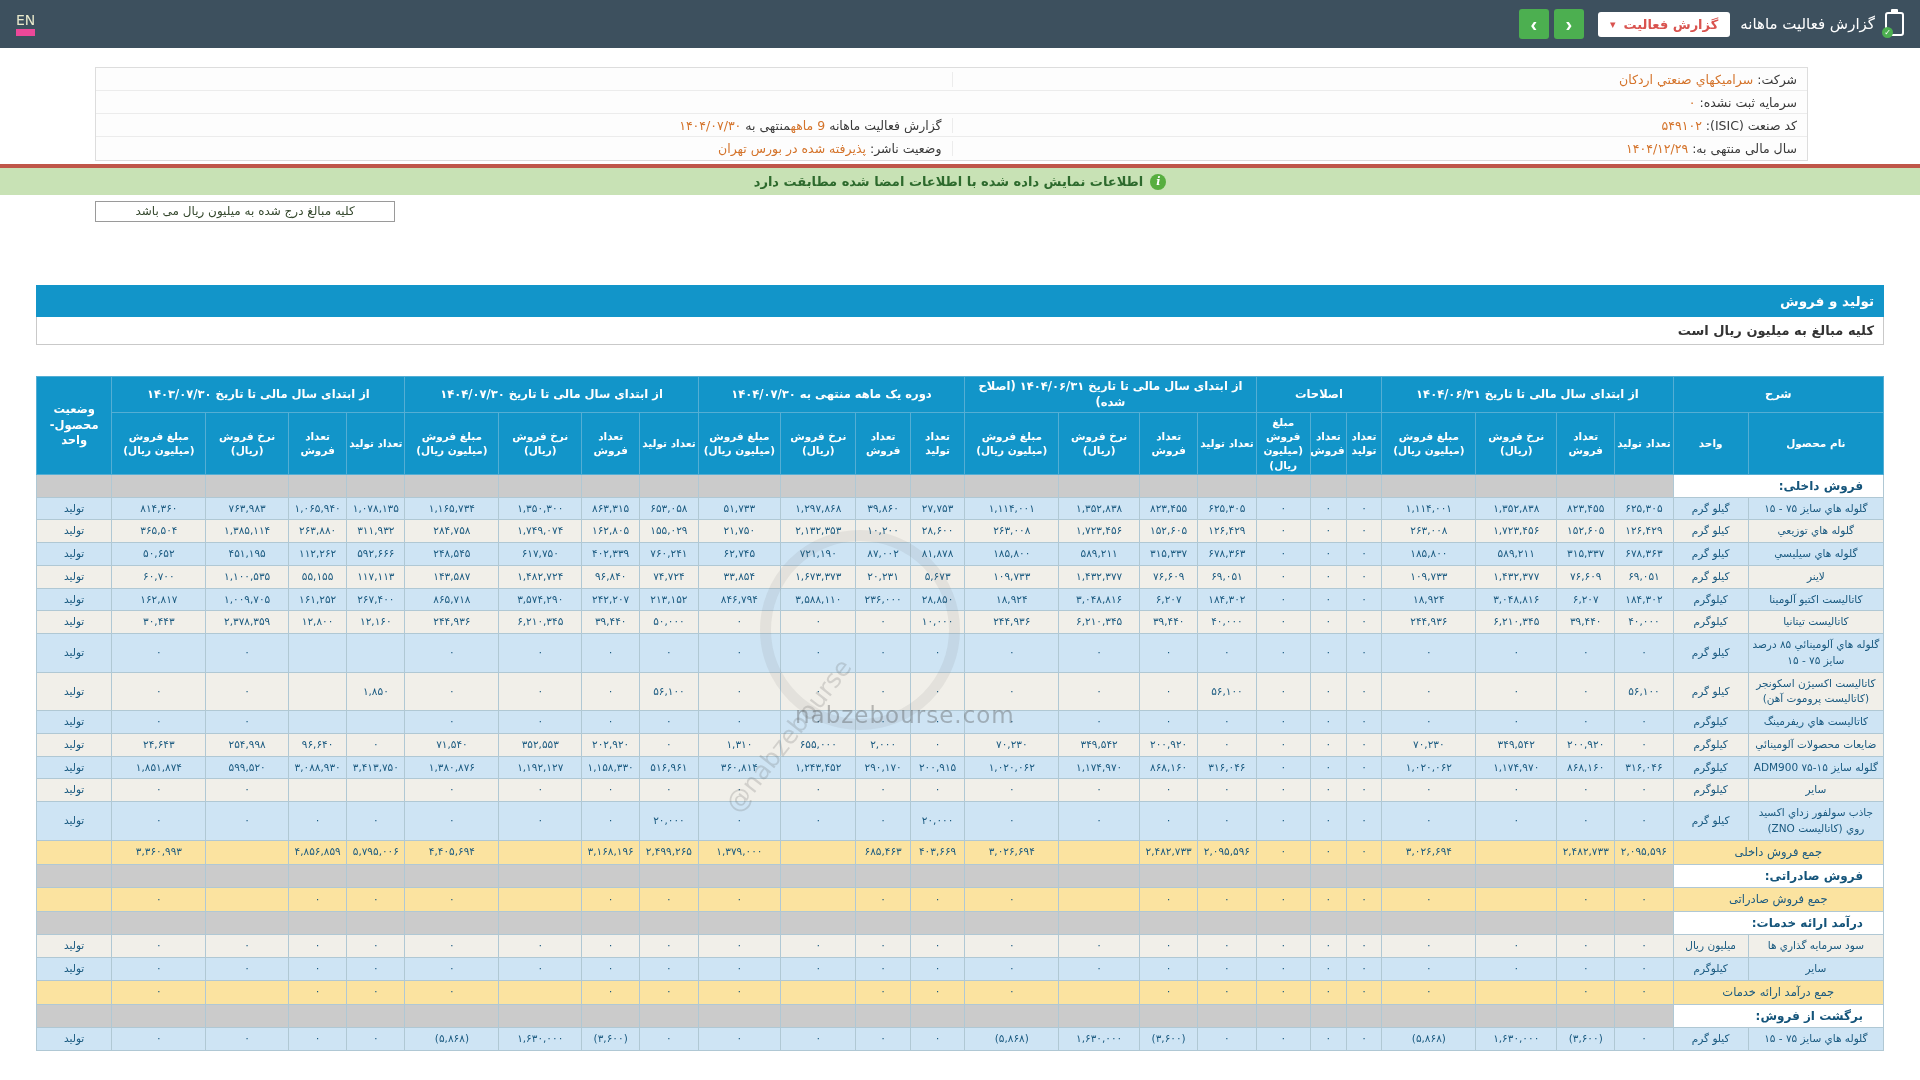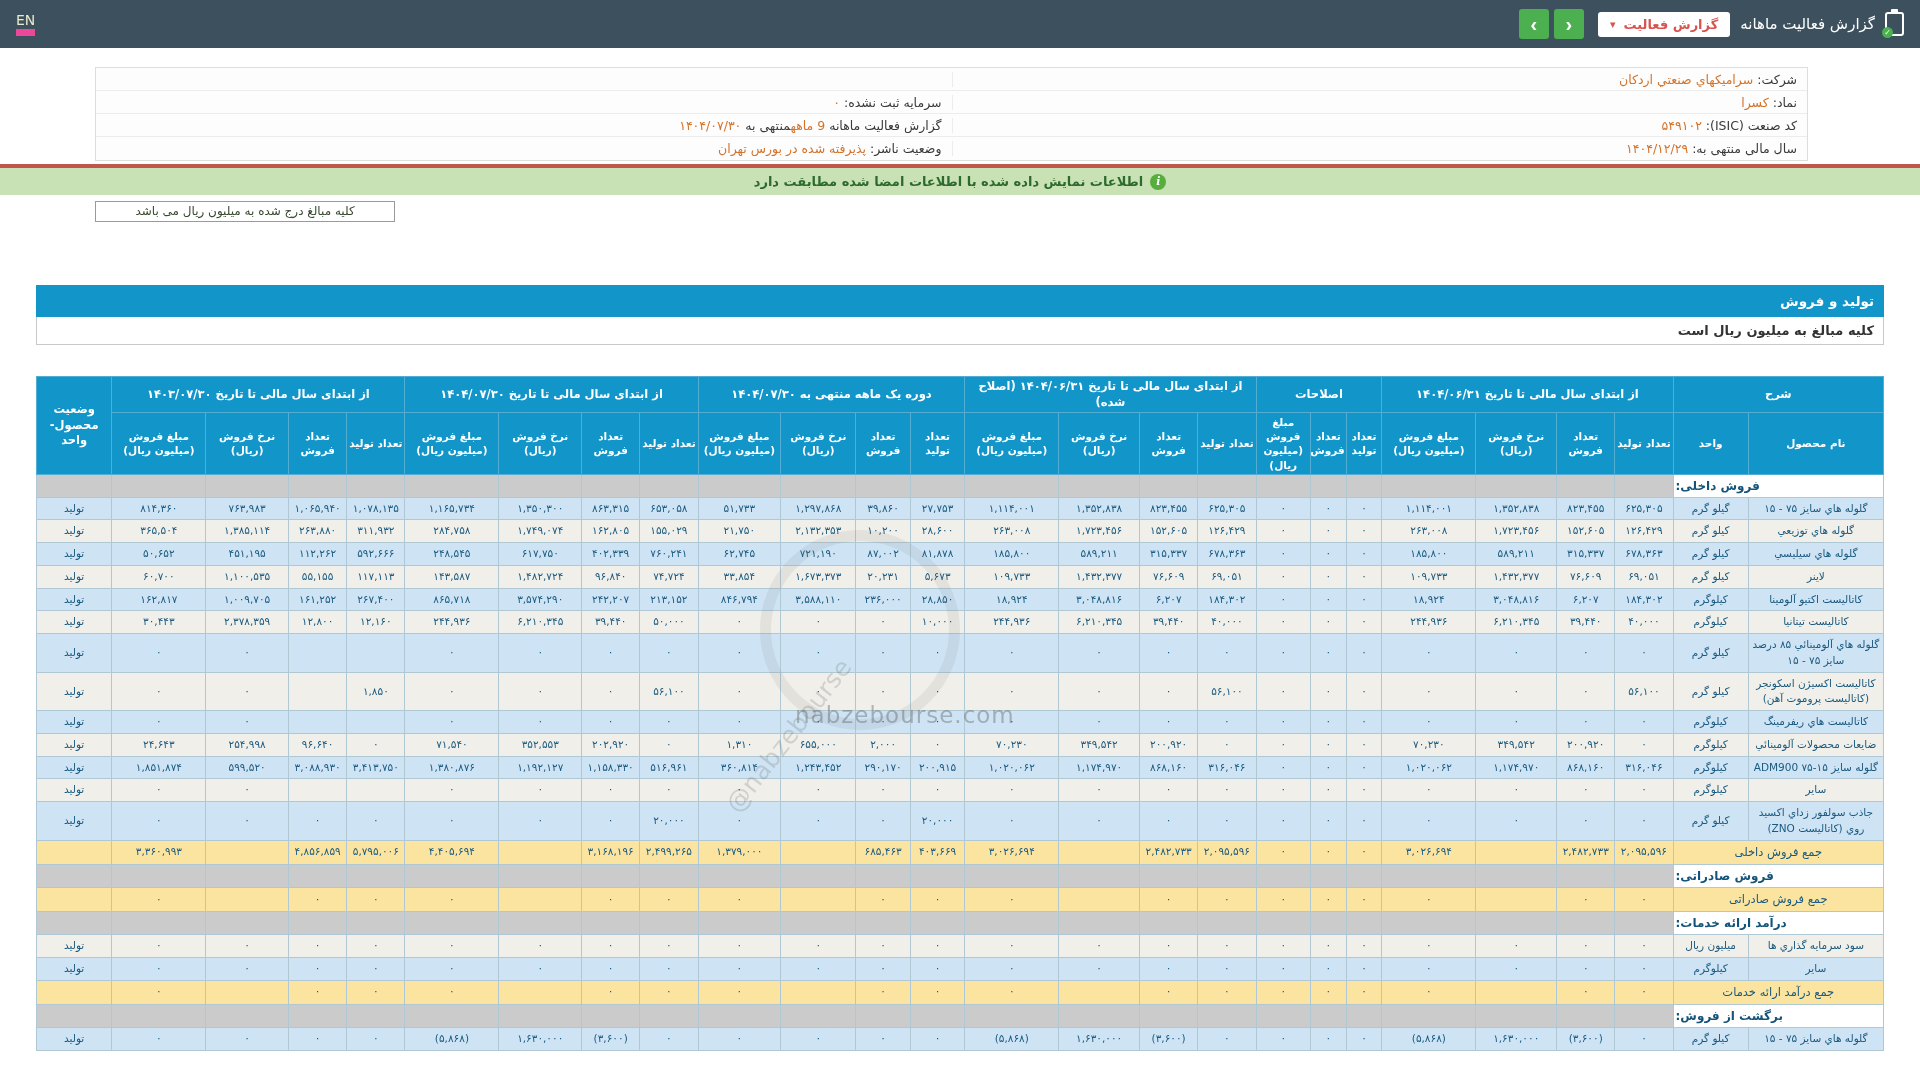--- a/index.html
+++ b/index.html
@@ -49,21 +49,21 @@
   table.main th.gh { font-size:11.5px; height:24px; }
   table.main td { border:1px solid #b0c8d4; font-size:10.5px; color:#1a5a80; text-align:center; padding:3px 1px;
     line-height:1.5; overflow:hidden; }
   td.c-name { text-align:right; padding-right:5px; font-size:11.5px; }
   tr.st-b td { background:#cee4f4; }
   tr.st-w td { background:#f1efe9; }
   td.y { background:#fbe3a0; }
   tr.total td { background:#fbe3a0; font-size:10.5px; }
   tr.total td.c-name { font-size:11.5px; }
   tr.sec td { background:#cbcbcb; height:21px; padding:2px; }
-  tr.sec td.sec-label { background:#fff; color:#14547a; font-weight:bold; text-align:left; font-size:12px; padding-right:20px; }
+  tr.sec td.sec-label { background:#fff; color:#14547a; font-weight:bold; text-align:right; font-size:12px; padding-right:20px; }
   .neg { color:#cc3311; }
 
   
   .wm { position:absolute; pointer-events:none; direction:ltr; }
   .wm-circle { left:760px; top:530px; width:200px; height:200px; border:11px solid rgba(110,110,110,.10); border-radius:50%; }
   .wm-site { left:795px; top:702px; font-size:23px; color:rgba(85,85,85,.38); letter-spacing:1px; }
   .wm-at { left:720px; top:800px; transform:rotate(-52deg); transform-origin:left top; font-size:25px; color:rgba(100,100,100,.22); }
 </style>
 </head>
 <body>
@@ -80,21 +80,20 @@
     <button class="nav-btn">›</button>
   </span>
   <span class="en-link">EN</span>
 </div>
 
 <div class="info-box" id="info-box">
     <div class="info-row">
       <span class="info-half rhalf"><span>شرکت: </span><span class="info-orange">سرامیکهاي صنعتي اردکان</span></span>
     </div>
     <div class="info-row">
-      <span class="info-half rhalf"><span>نماد: </span><span class="info-orange">کسرا</span></span>
       <span class="info-half lhalf"><span>سرمایه ثبت نشده: </span><span class="info-orange">۰</span></span>
     </div>
     <div class="info-row">
       <span class="info-half rhalf"><span>کد صنعت (ISIC): </span><span class="info-orange">۵۴۹۱۰۲</span></span>
       <span class="info-half lhalf"><span>گزارش فعالیت ماهانه </span><span class="info-orange">9 ماهه</span><span>منتهی به </span><span class="info-orange">۱۴۰۴/۰۷/۳۰</span></span>
     </div>
     <div class="info-row">
       <span class="info-half rhalf"><span>سال مالی منتهی به: </span><span class="info-orange">۱۴۰۴/۱۲/۲۹</span></span>
       <span class="info-half lhalf"><span>وضعیت ناشر: </span><span class="info-orange">پذیرفته شده در بورس تهران</span></span>
     </div>

